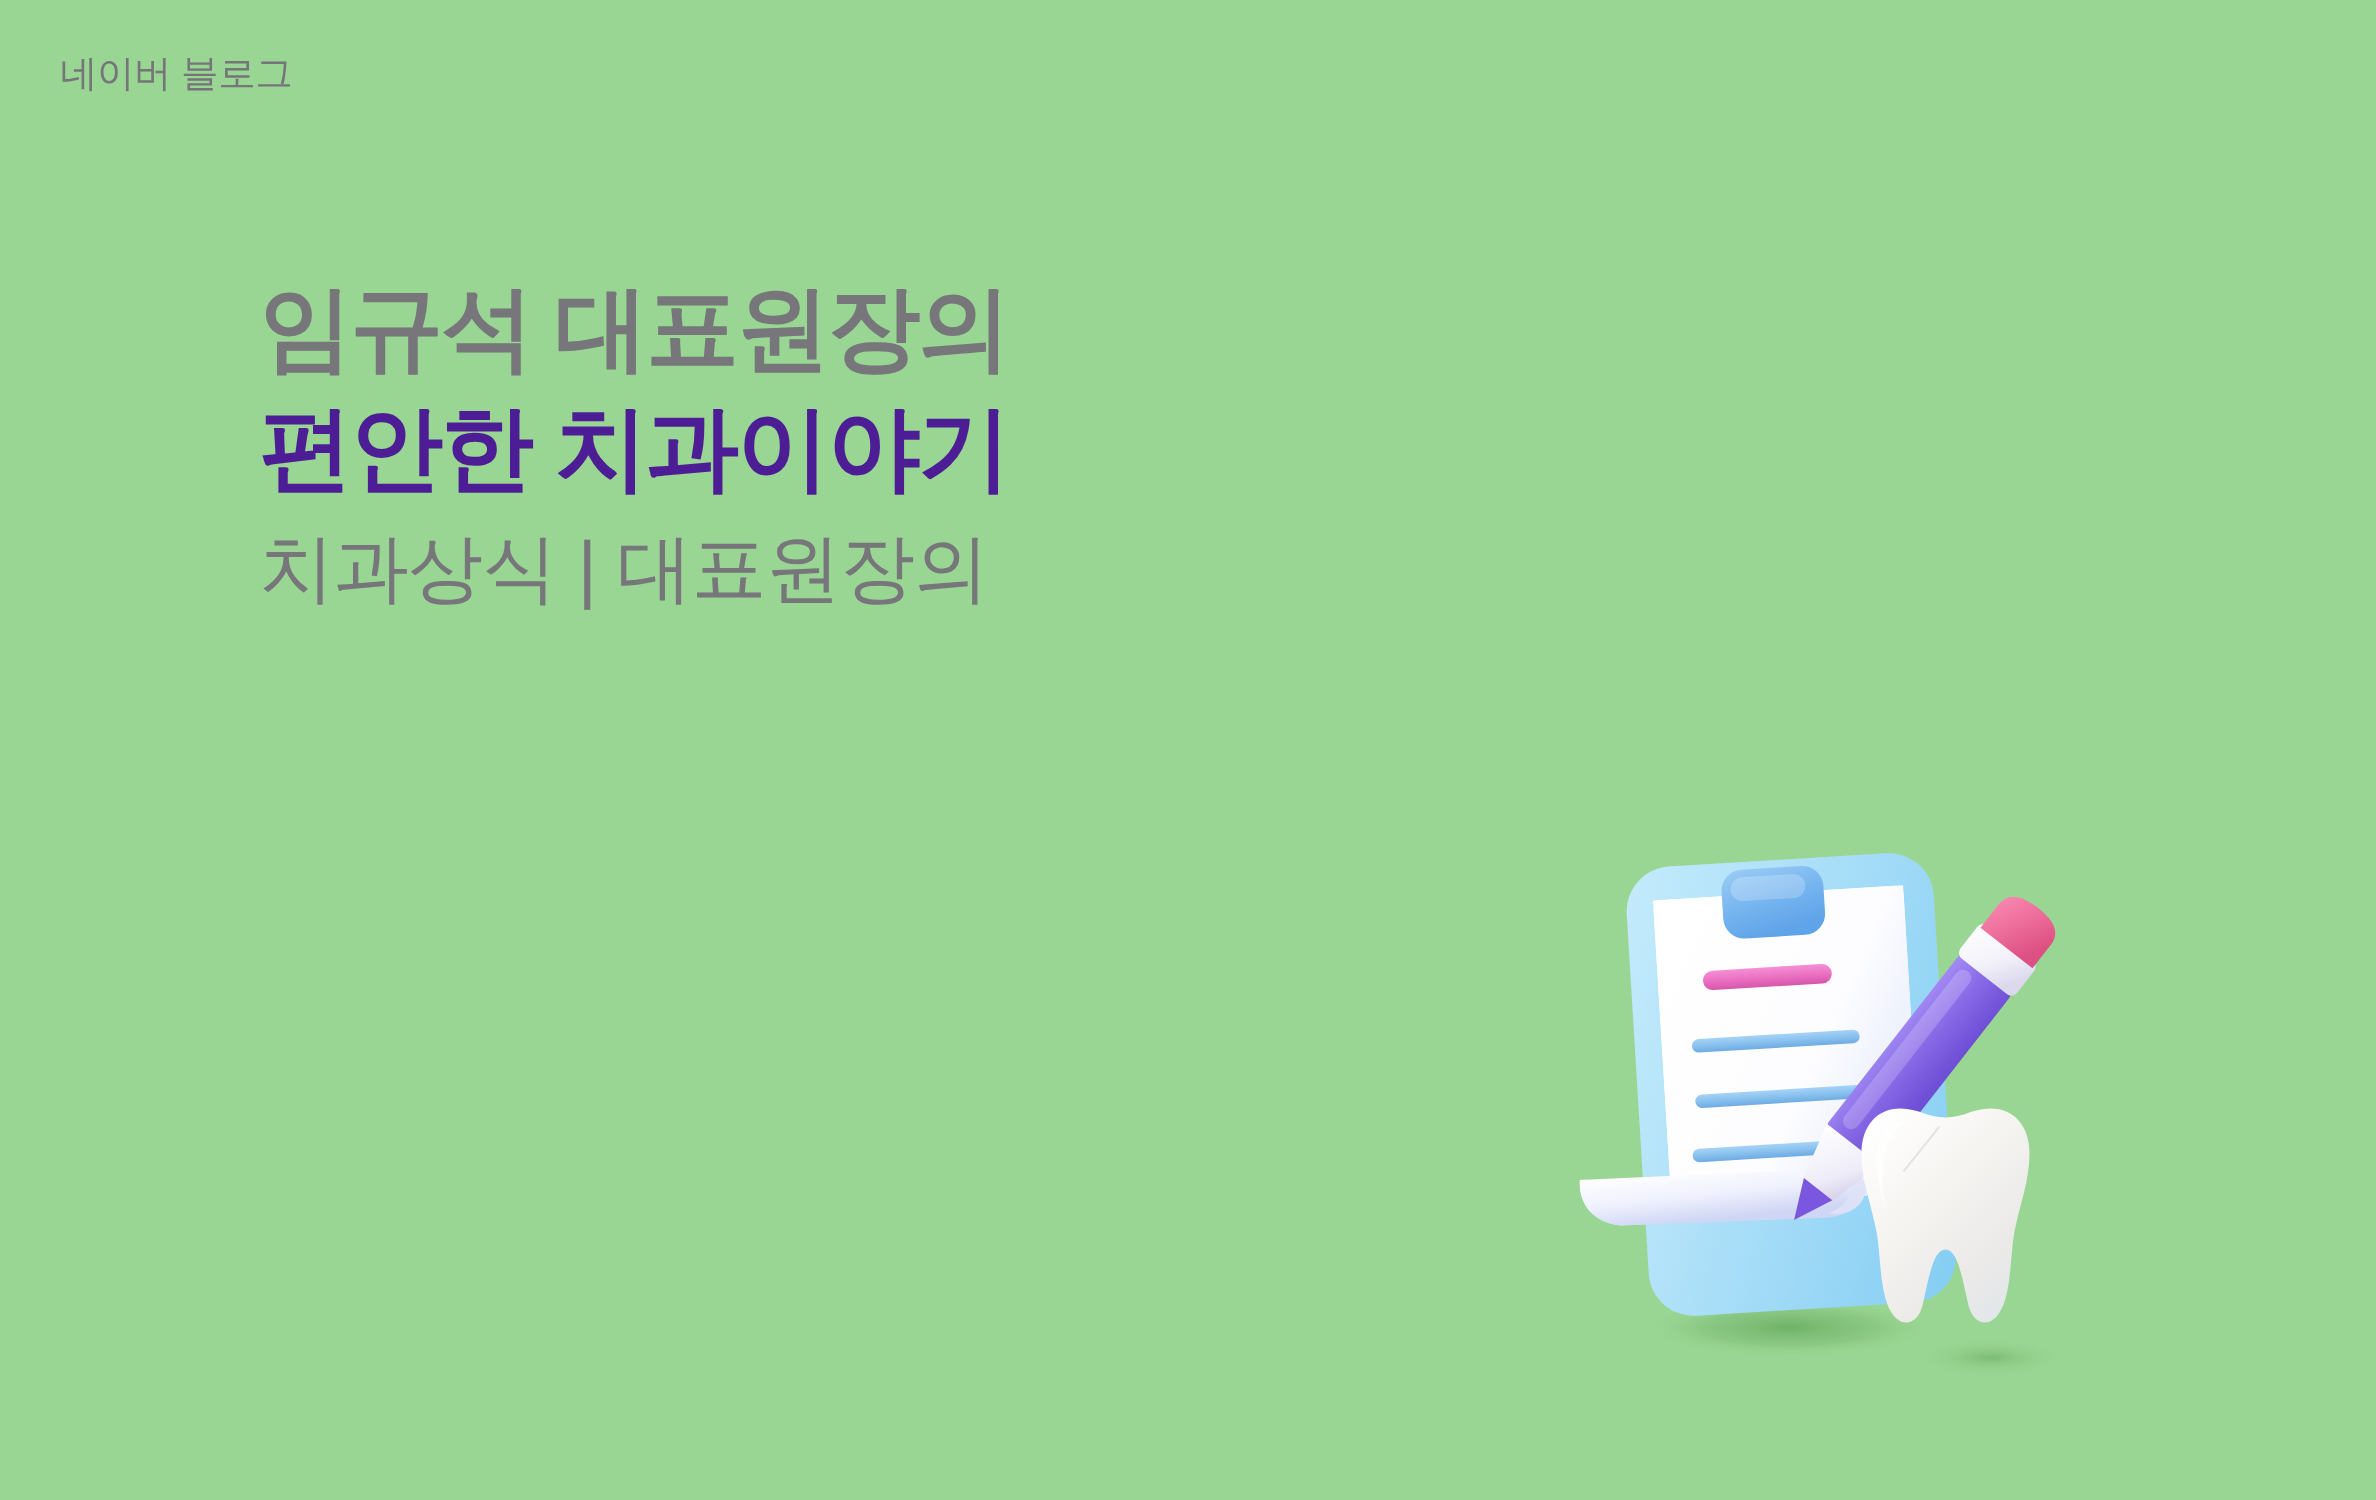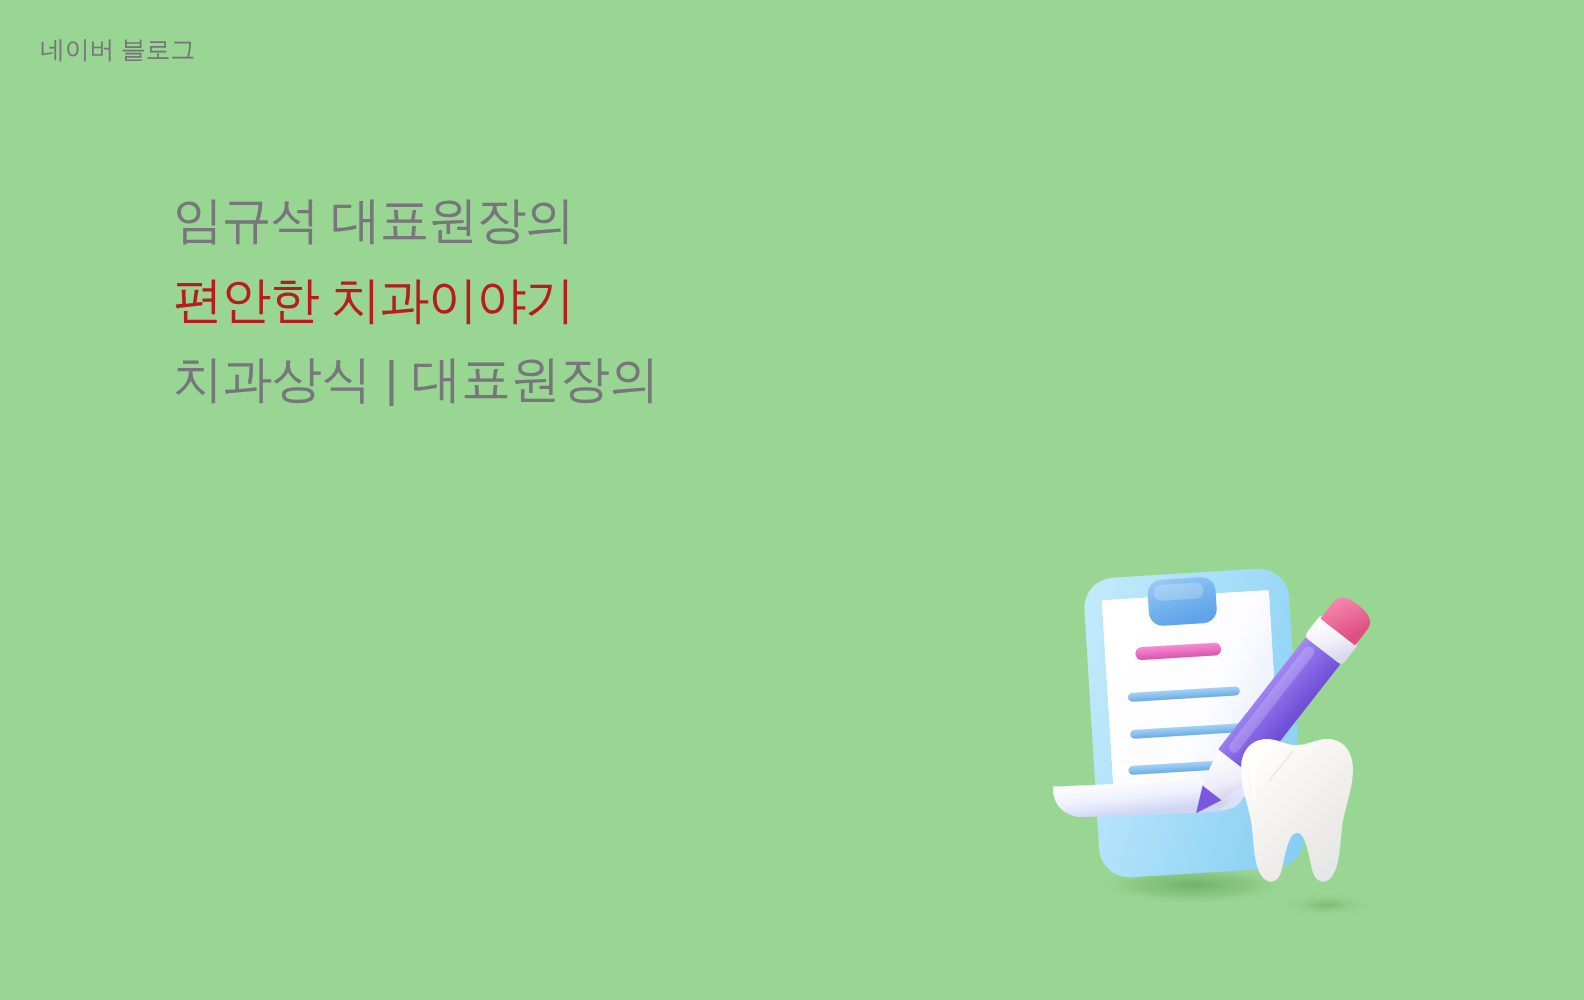--- a/index.html
+++ b/index.html
@@ -35,23 +35,23 @@
   }
 
   
   .headline-block {
     position: absolute;
     left: 173px;
     top: 180px;
     width: 760px;
   }
   .headline-line {
-    font-size: 50px;
+    font-size: 62px;
     line-height: 80px;
-    font-weight: 400;
+    font-weight: 700;
     color: #76767b;
     letter-spacing: -1.5px;
     white-space: nowrap;
   }
   .subhead {
     margin-top: 8px;
     font-size: 50px;
     line-height: 62px;
     font-weight: 400;
     color: #76767b;
@@ -81,21 +81,21 @@
 </style>
 </head>
 <body>
 
 <div class="banner" style="background: rgb(154, 214, 147);">
 
   <div class="service-label">네이버 블로그</div>
 
   <div class="headline-block">
     <div class="headline-line" style="color: rgb(118, 118, 123);">임규석 대표원장의</div>
-    <div class="headline-line" style="color: #b91c1c;">편안한 치과이야기</div>
+    <div class="headline-line" style="color: #4c1d95;">편안한 치과이야기</div>
     <div class="subhead" style="color: rgb(118, 118, 123);">
       <span>치과상식</span><span class="divider">|</span><span>대표원장의</span>
     </div>
   </div>
 
   <div class="illustration">
     <svg viewBox="0 0 400 400" xmlns="http://www.w3.org/2000/svg">
       <defs>
         <linearGradient id="gBoard" x1="0" y1="0" x2="1" y2="1">
           <stop offset="0%" stop-color="#bfe9fb"></stop>

